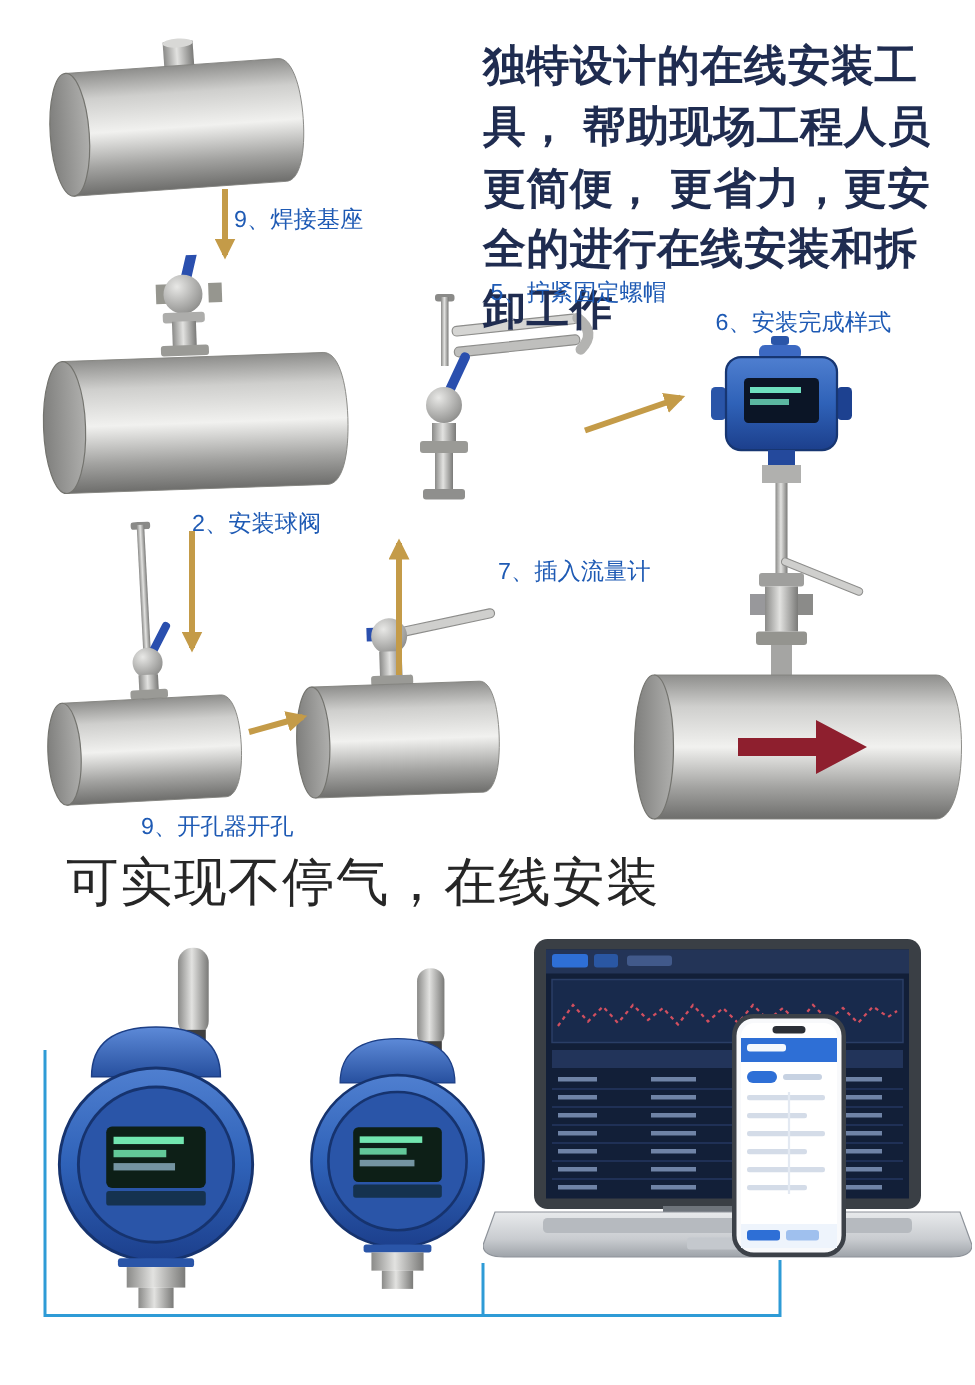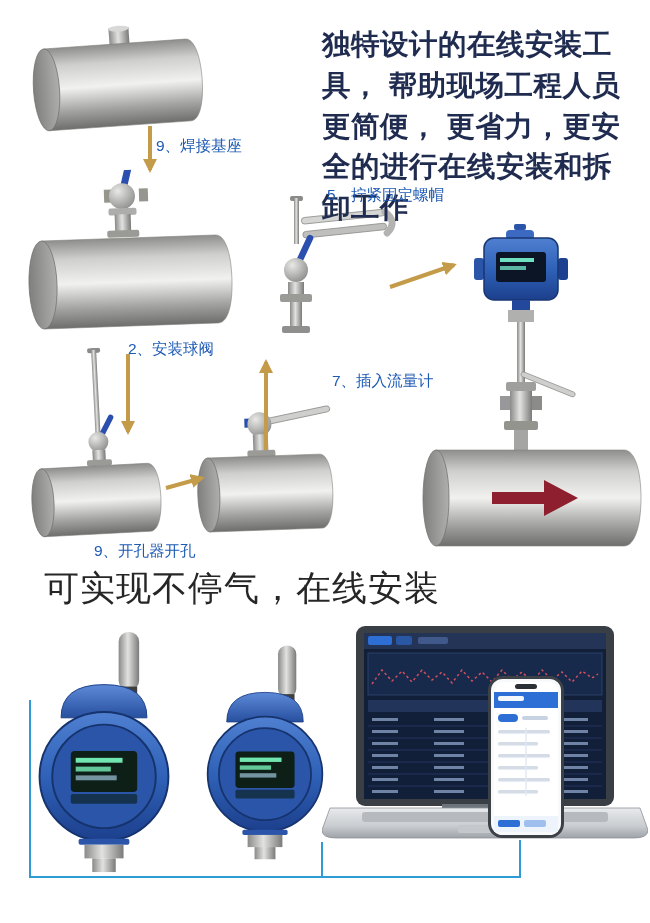--- a/index.html
+++ b/index.html
@@ -211,20 +211,21 @@
       <line x1="266" y1="450" x2="266" y2="362" marker-end="url(#ah)"></line>
       <line x1="390" y1="287" x2="454" y2="265" marker-end="url(#ah)"></line>
     </g>
   </svg>
 
   <div class="abs step-label" style="left:156px;top:136px">9、焊接基座</div>
   <div class="abs step-label" style="left:128px;top:339px">2、安装球阀</div>
   <div class="abs step-label" style="left:94px;top:541px">9、开孔器开孔</div>
   <div class="abs step-label" style="left:332px;top:371px">7、插入流量计</div>
   <div class="abs step-label" style="left:327px;top:185px">5、拧紧固定螺帽</div>
+  <div class="abs step-label" style="left:477px;top:205px">6、安装完成样式</div>
 
   <div class="abs caption" style="left:44px;top:565px">可实现不停气，在线安装</div>
 
   <svg class="abs conn" width="650" height="923" viewBox="0 0 650 923">
     <g fill="none" style="stroke:var(--connection-line,#2e9bd6)" stroke-width="2">
       <path d="M30 700 V877 H520 V840"></path>
       <path d="M322 877 V842"></path>
     </g>
   </svg>
 

